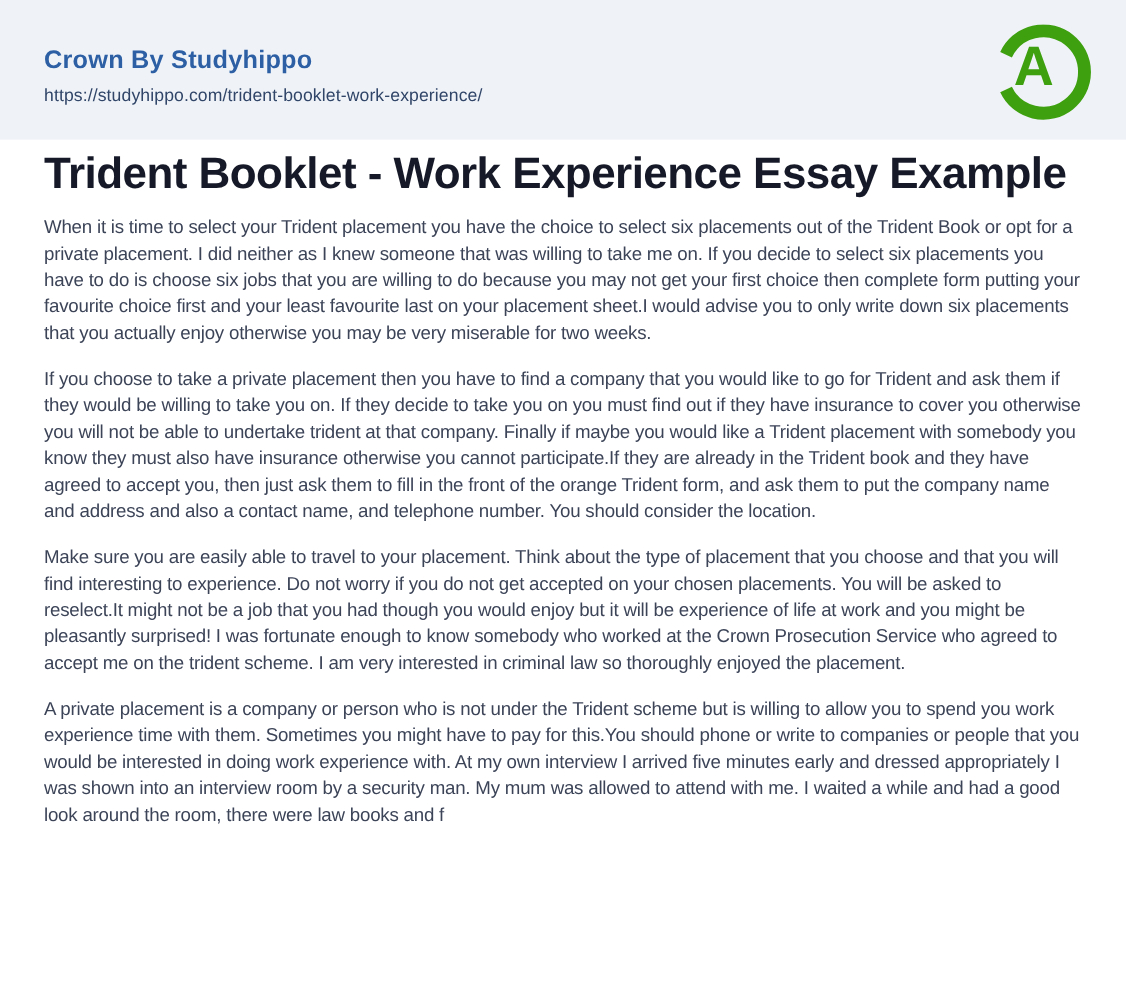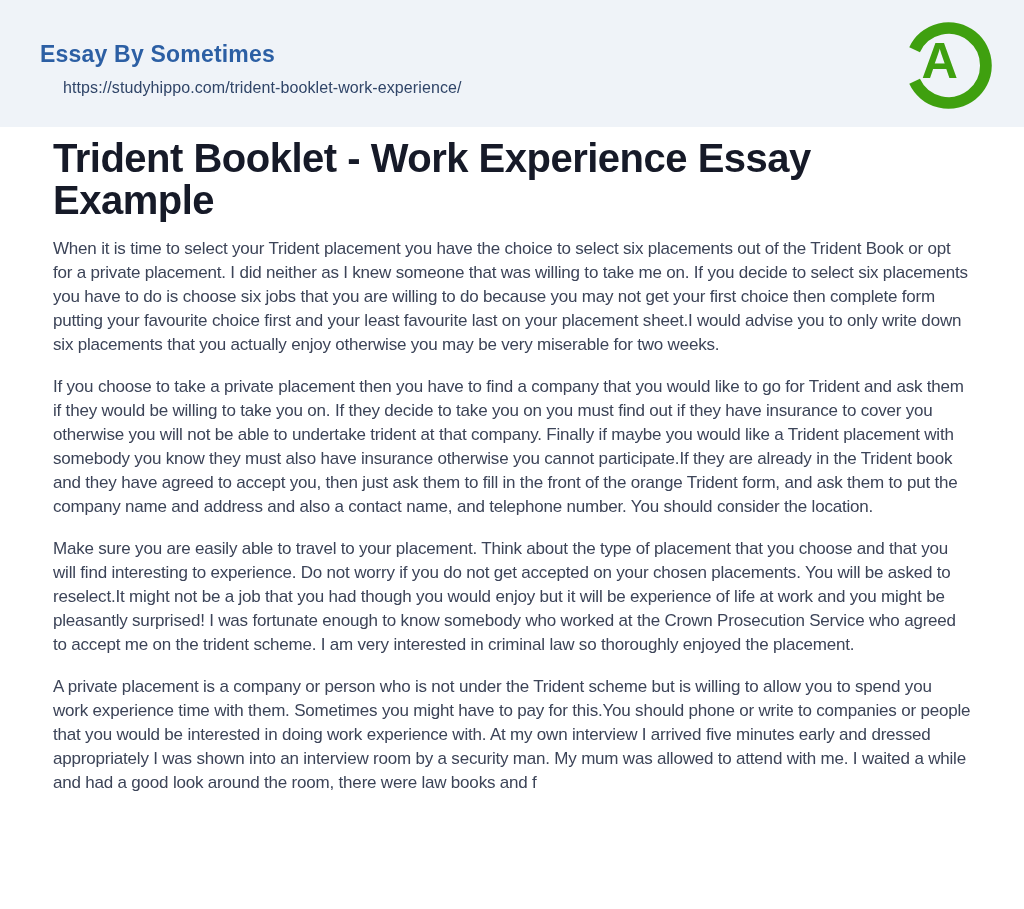--- a/index.html
+++ b/index.html
@@ -24,31 +24,30 @@
     color: #2c5fa4;
     letter-spacing: 0.2px;
   }
   .page-url {
     margin-top: 10px;
     font-size: 16px;
     line-height: 19px;
     font-weight: 400;
     color: #304568;
     letter-spacing: 0.1px;
-    margin-left: 23px;
   }
   .logo {
     position: absolute;
     top: 22px;
     right: 32px;
     width: 87px;
     height: 87px;
   }
   .content {
-    padding: 0 53px;
+    padding: 0 40px;
   }
   .essay-title {
     margin: 10px 0 6px 0;
     font-size: 40px;
     line-height: 42px;
     font-weight: 700;
     letter-spacing: -0.5px;
     color: #161a28;
   }
   .essay-paragraph {
@@ -56,21 +55,21 @@
     font-size: 17px;
     line-height: 24px;
     letter-spacing: -0.2px;
     color: #3c4458;
   }
 </style>
 </head>
 <body>
 
 <header class="page-header">
-  <div class="site-title">Essay By Sometimes</div>
+  <div class="site-title">Crown By Studyhippo</div>
   <div class="page-url">https://studyhippo.com/trident-booklet-work-experience/</div>
   <div class="logo">
     <svg viewBox="0 0 100 100" width="87" height="87">
       <path d="M 11.03 31.83 A 43 43 0 1 1 11.03 68.17" fill="none" stroke="#3fa00f" stroke-width="13.5" stroke-linecap="butt"></path>
       <text x="40" y="64" text-anchor="middle" font-family="Liberation Sans, sans-serif" font-size="58" font-weight="700" fill="#3fa00f">A</text>
     </svg>
   </div>
 </header>
 
 <main class="content">

